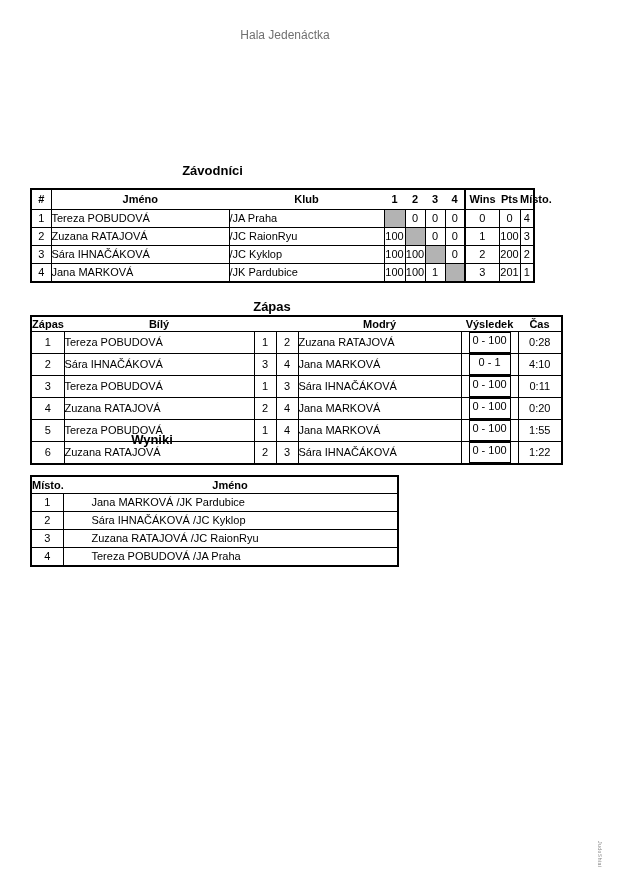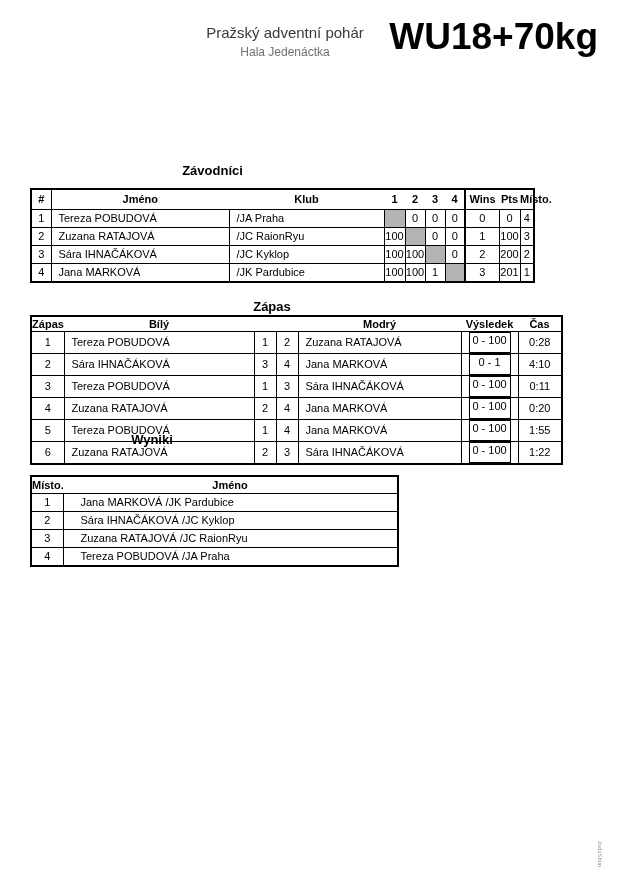--- a/index.html
+++ b/index.html
@@ -23,49 +23,47 @@
   #t2-title { top:299px; left:30px; width:484px; }
   #t3-title { top:432px; left:30px; width:244px; }
 
   
   table { position:absolute; border-collapse:collapse; table-layout:fixed;
           font-size:11px; background:#fff; border:2px solid #000; }
   th, td { padding:0; text-align:center; white-space:nowrap; overflow:visible;
            height:17px; line-height:17px; }
   th { font-weight:bold; border:none; border-bottom:1px solid #000; }
   td { border:1px solid #000; }
-  td.lft { text-align:left; padding-left:7px; }
+  td.lft { text-align:left; }
   .diag { background:#b3b3b3; }
   .thickL { border-left:2px solid #000 !important; }
 
   #t1 { top:188px; left:30px; width:503px; }
   #t1 th { height:19px; line-height:19px; }
   #t1 th.hdr-hash { border-right:1px solid #000; }
 
   #t2 { top:315px; left:30px; width:531px; }
   #t2 th { height:14px; line-height:14px; }
   .result-box { display:inline-block; border:1px solid #000; min-width:42px;
                 height:21px; line-height:14px; padding:0 2px; vertical-align:middle; }
 
   #t3 { top:475px; left:30px; width:367px; }
   #t3 th { height:16px; line-height:16px; }
-  #t3 td.lft { padding-left:17px;margin-top:29px; }
+  #t3 td.lft { padding-left:28px;margin-top:29px; }
 
   .watermark { position:absolute; left:597px; top:841px; font-size:5px; color:#8a8a8a;
                writing-mode:vertical-rl; letter-spacing:0.5px; }
 </style>
 </head>
 <body>
 
 <div class="tourn">
-  <div class="tourn-title">Pražský adventní pohár</div>
   <div class="tourn-venue">Hala Jedenáctka</div>
 </div>
 <div class="cat">
-  <div class="cat-title">WU18+70kg</div>
 </div>
 
 <div class="sec-title" id="t1-title">Závodníci</div>
 <table id="t1">
   <colgroup>
     <col style="width:20px">
       <col style="width:178px">
       <col style="width:155px">
     <col style="width:21px">
       <col style="width:20px">

